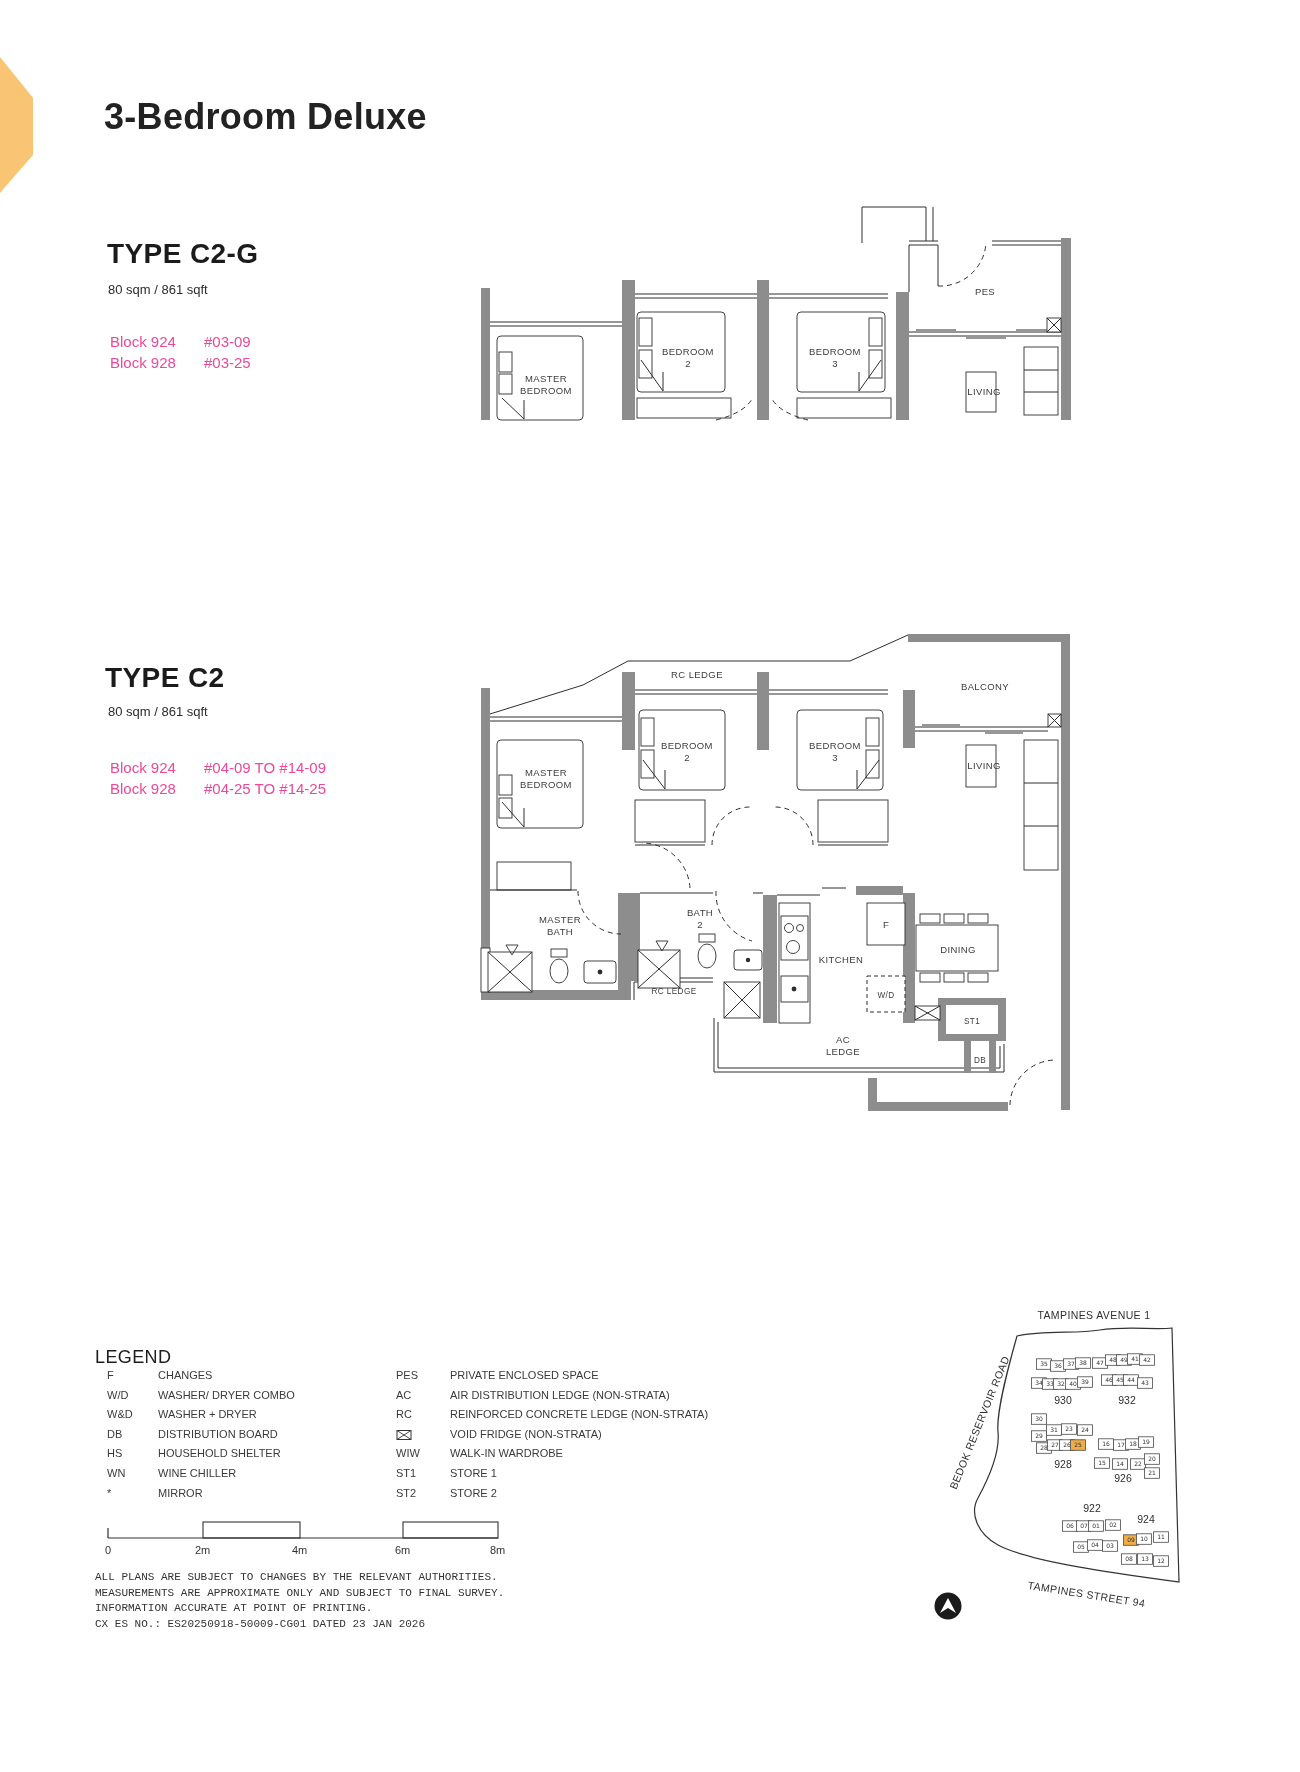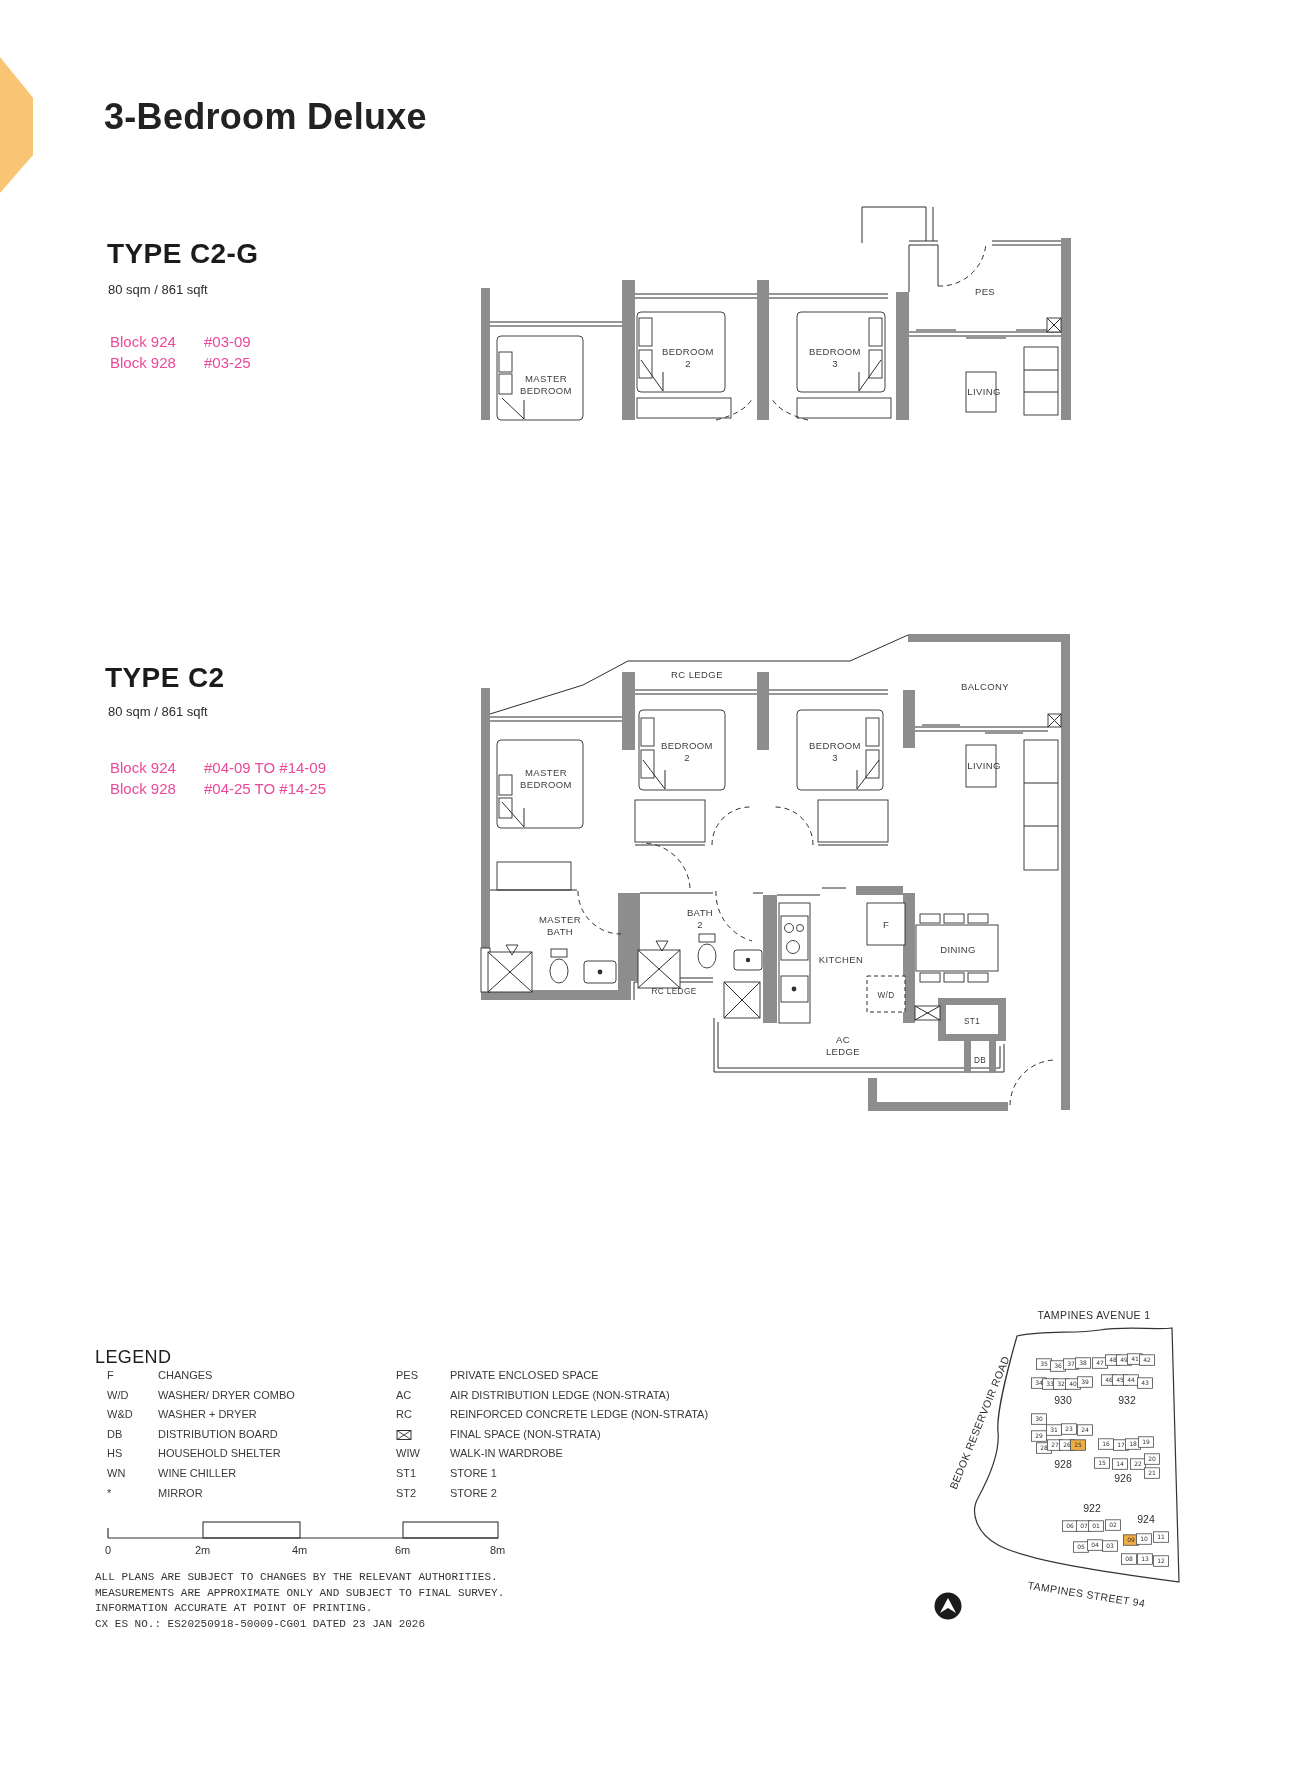--- a/index.html
+++ b/index.html
@@ -329,21 +329,21 @@
         <span class="labbr">RC</span>
         <span>REINFORCED CONCRETE LEDGE (NON-STRATA)</span>
       </div>
     <div class="lrow">
       <span class="labbr">
         <svg width="16" height="12" viewBox="0 0 16 12" style="vertical-align:middle">
           <rect x="1" y="1.5" width="14" height="9" fill="none" stroke="#333" stroke-width="1"></rect>
           <path d="M1 1.5L15 10.5 M15 1.5L1 10.5" stroke="#333" stroke-width="0.9"></path>
         </svg>
       </span>
-      <span>FINAL SPACE (NON-STRATA)</span>
+      <span>VOID FRIDGE (NON-STRATA)</span>
     </div>
     <div class="lrow">
         <span class="labbr">WIW</span>
         <span>WALK-IN WARDROBE</span>
       </div>
     <div class="lrow">
         <span class="labbr">ST1</span>
         <span>STORE 1</span>
       </div>
     <div class="lrow">

